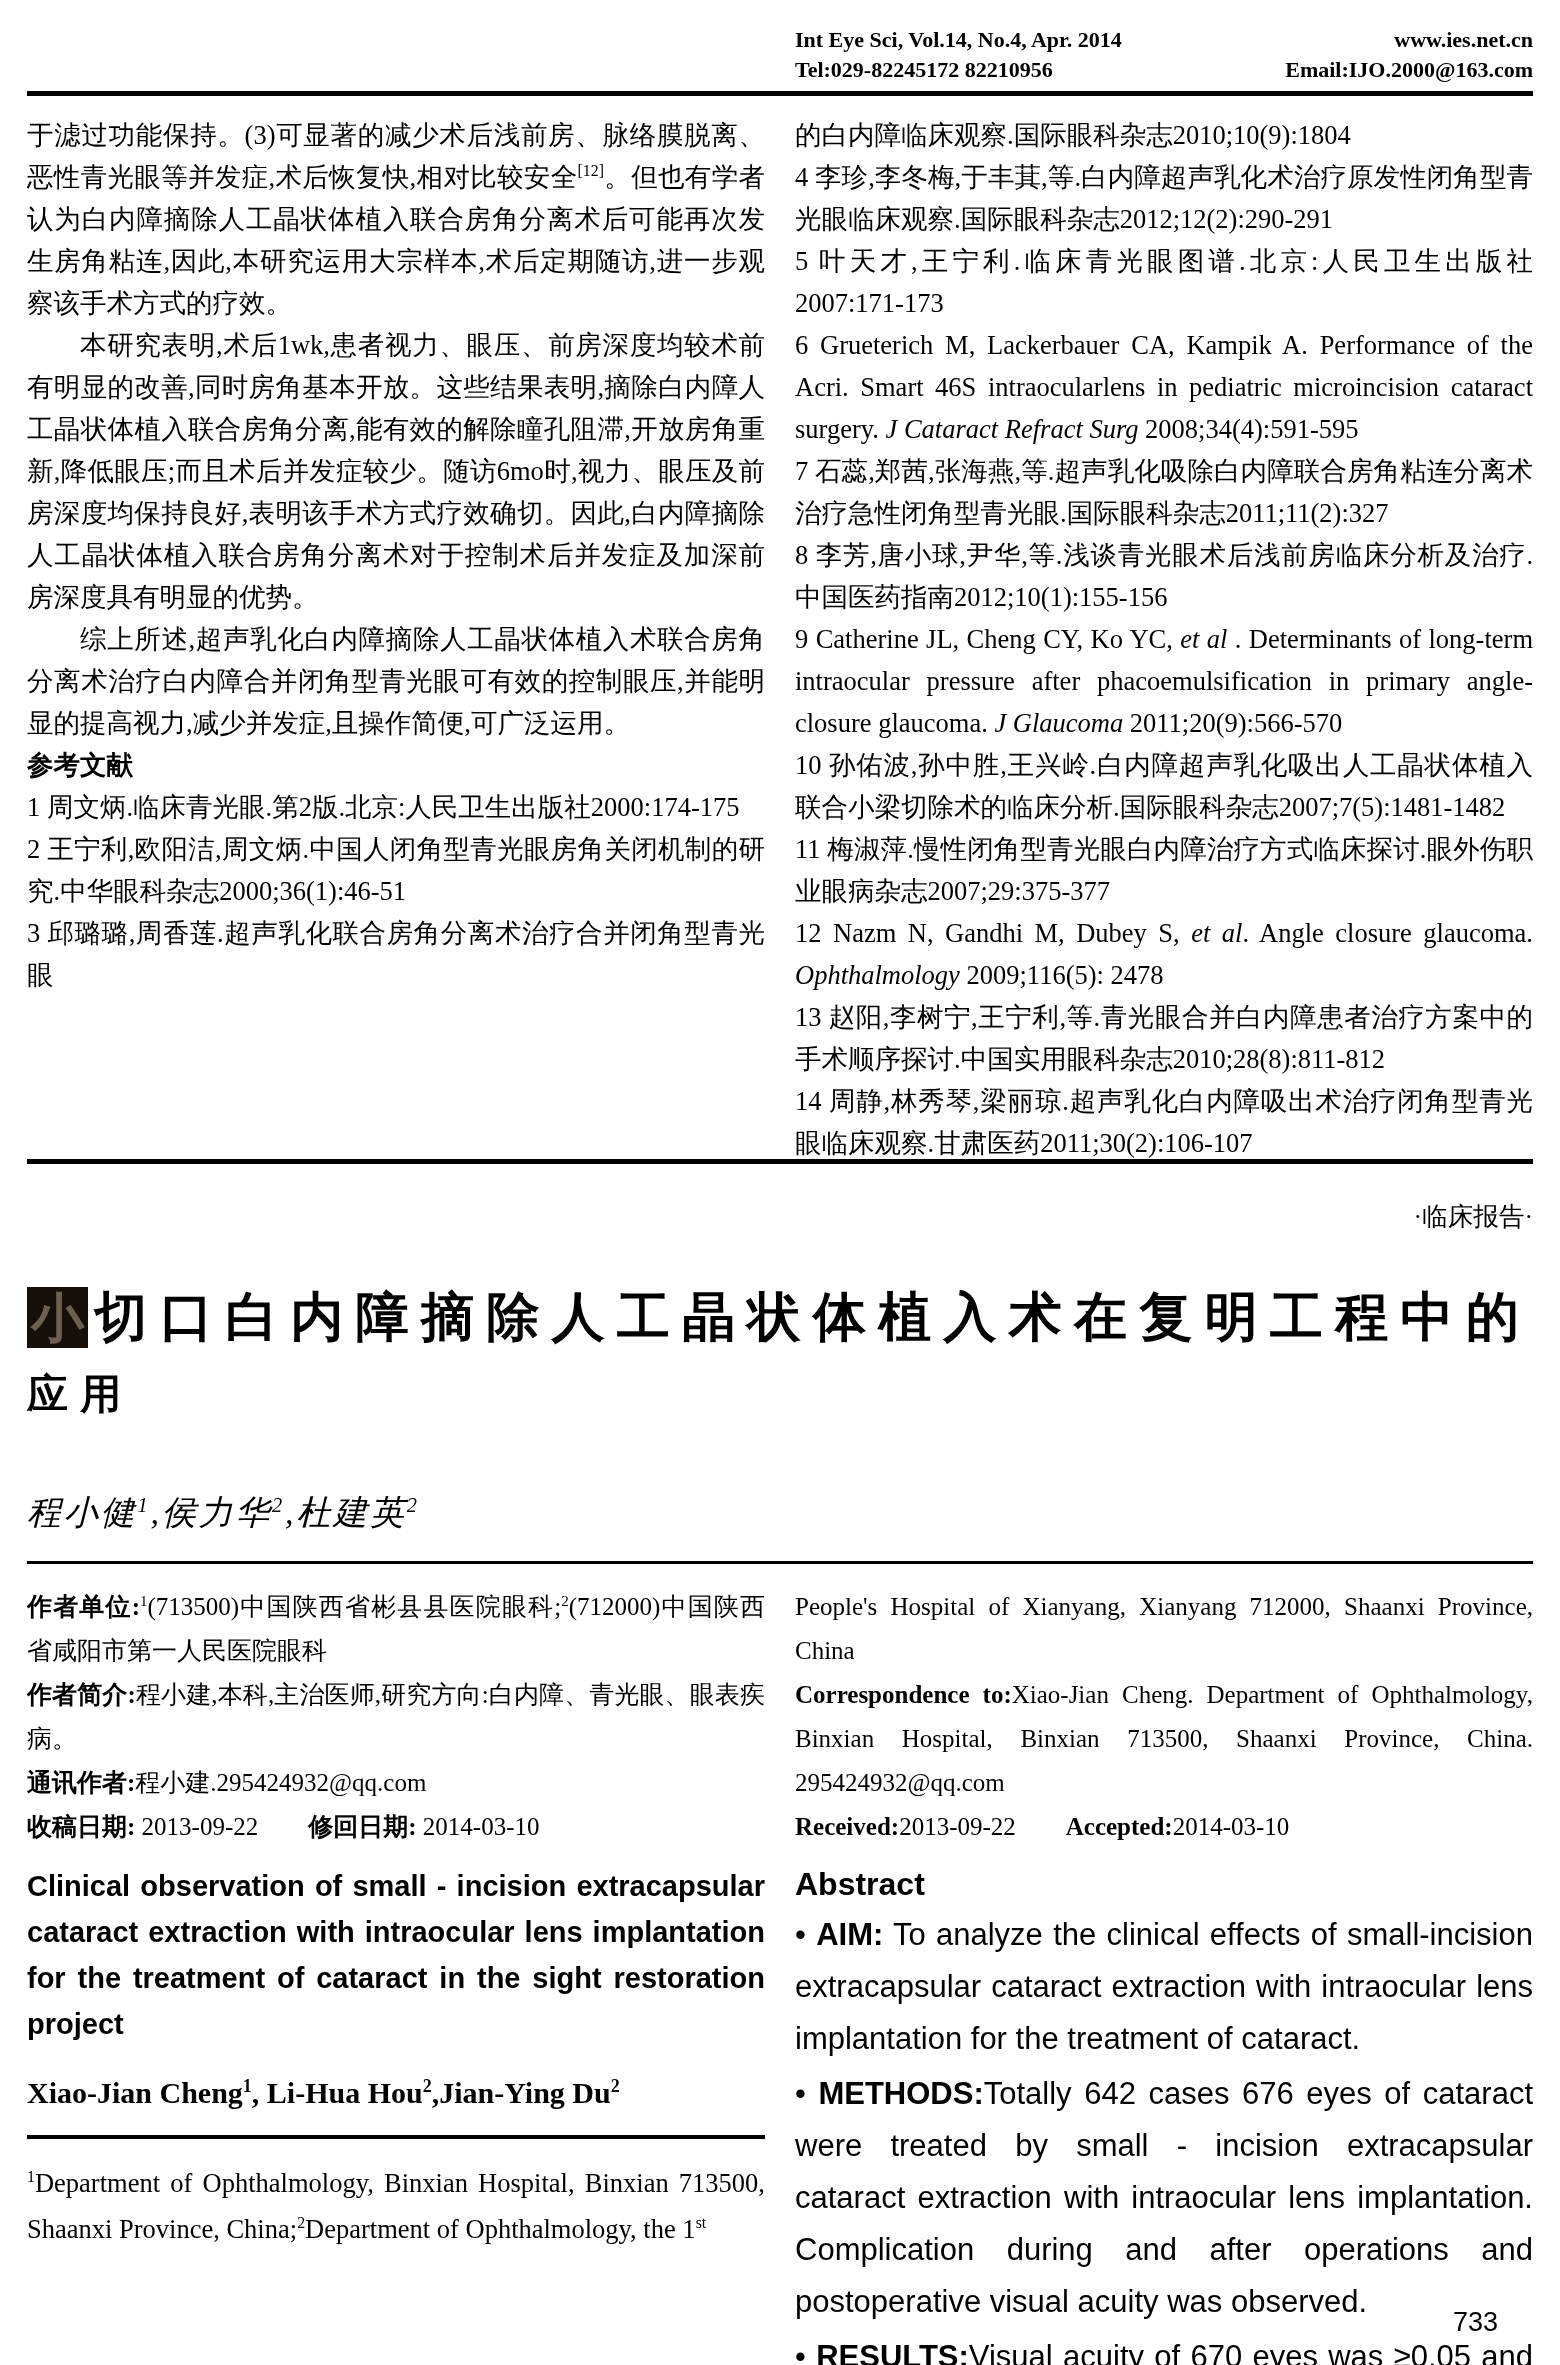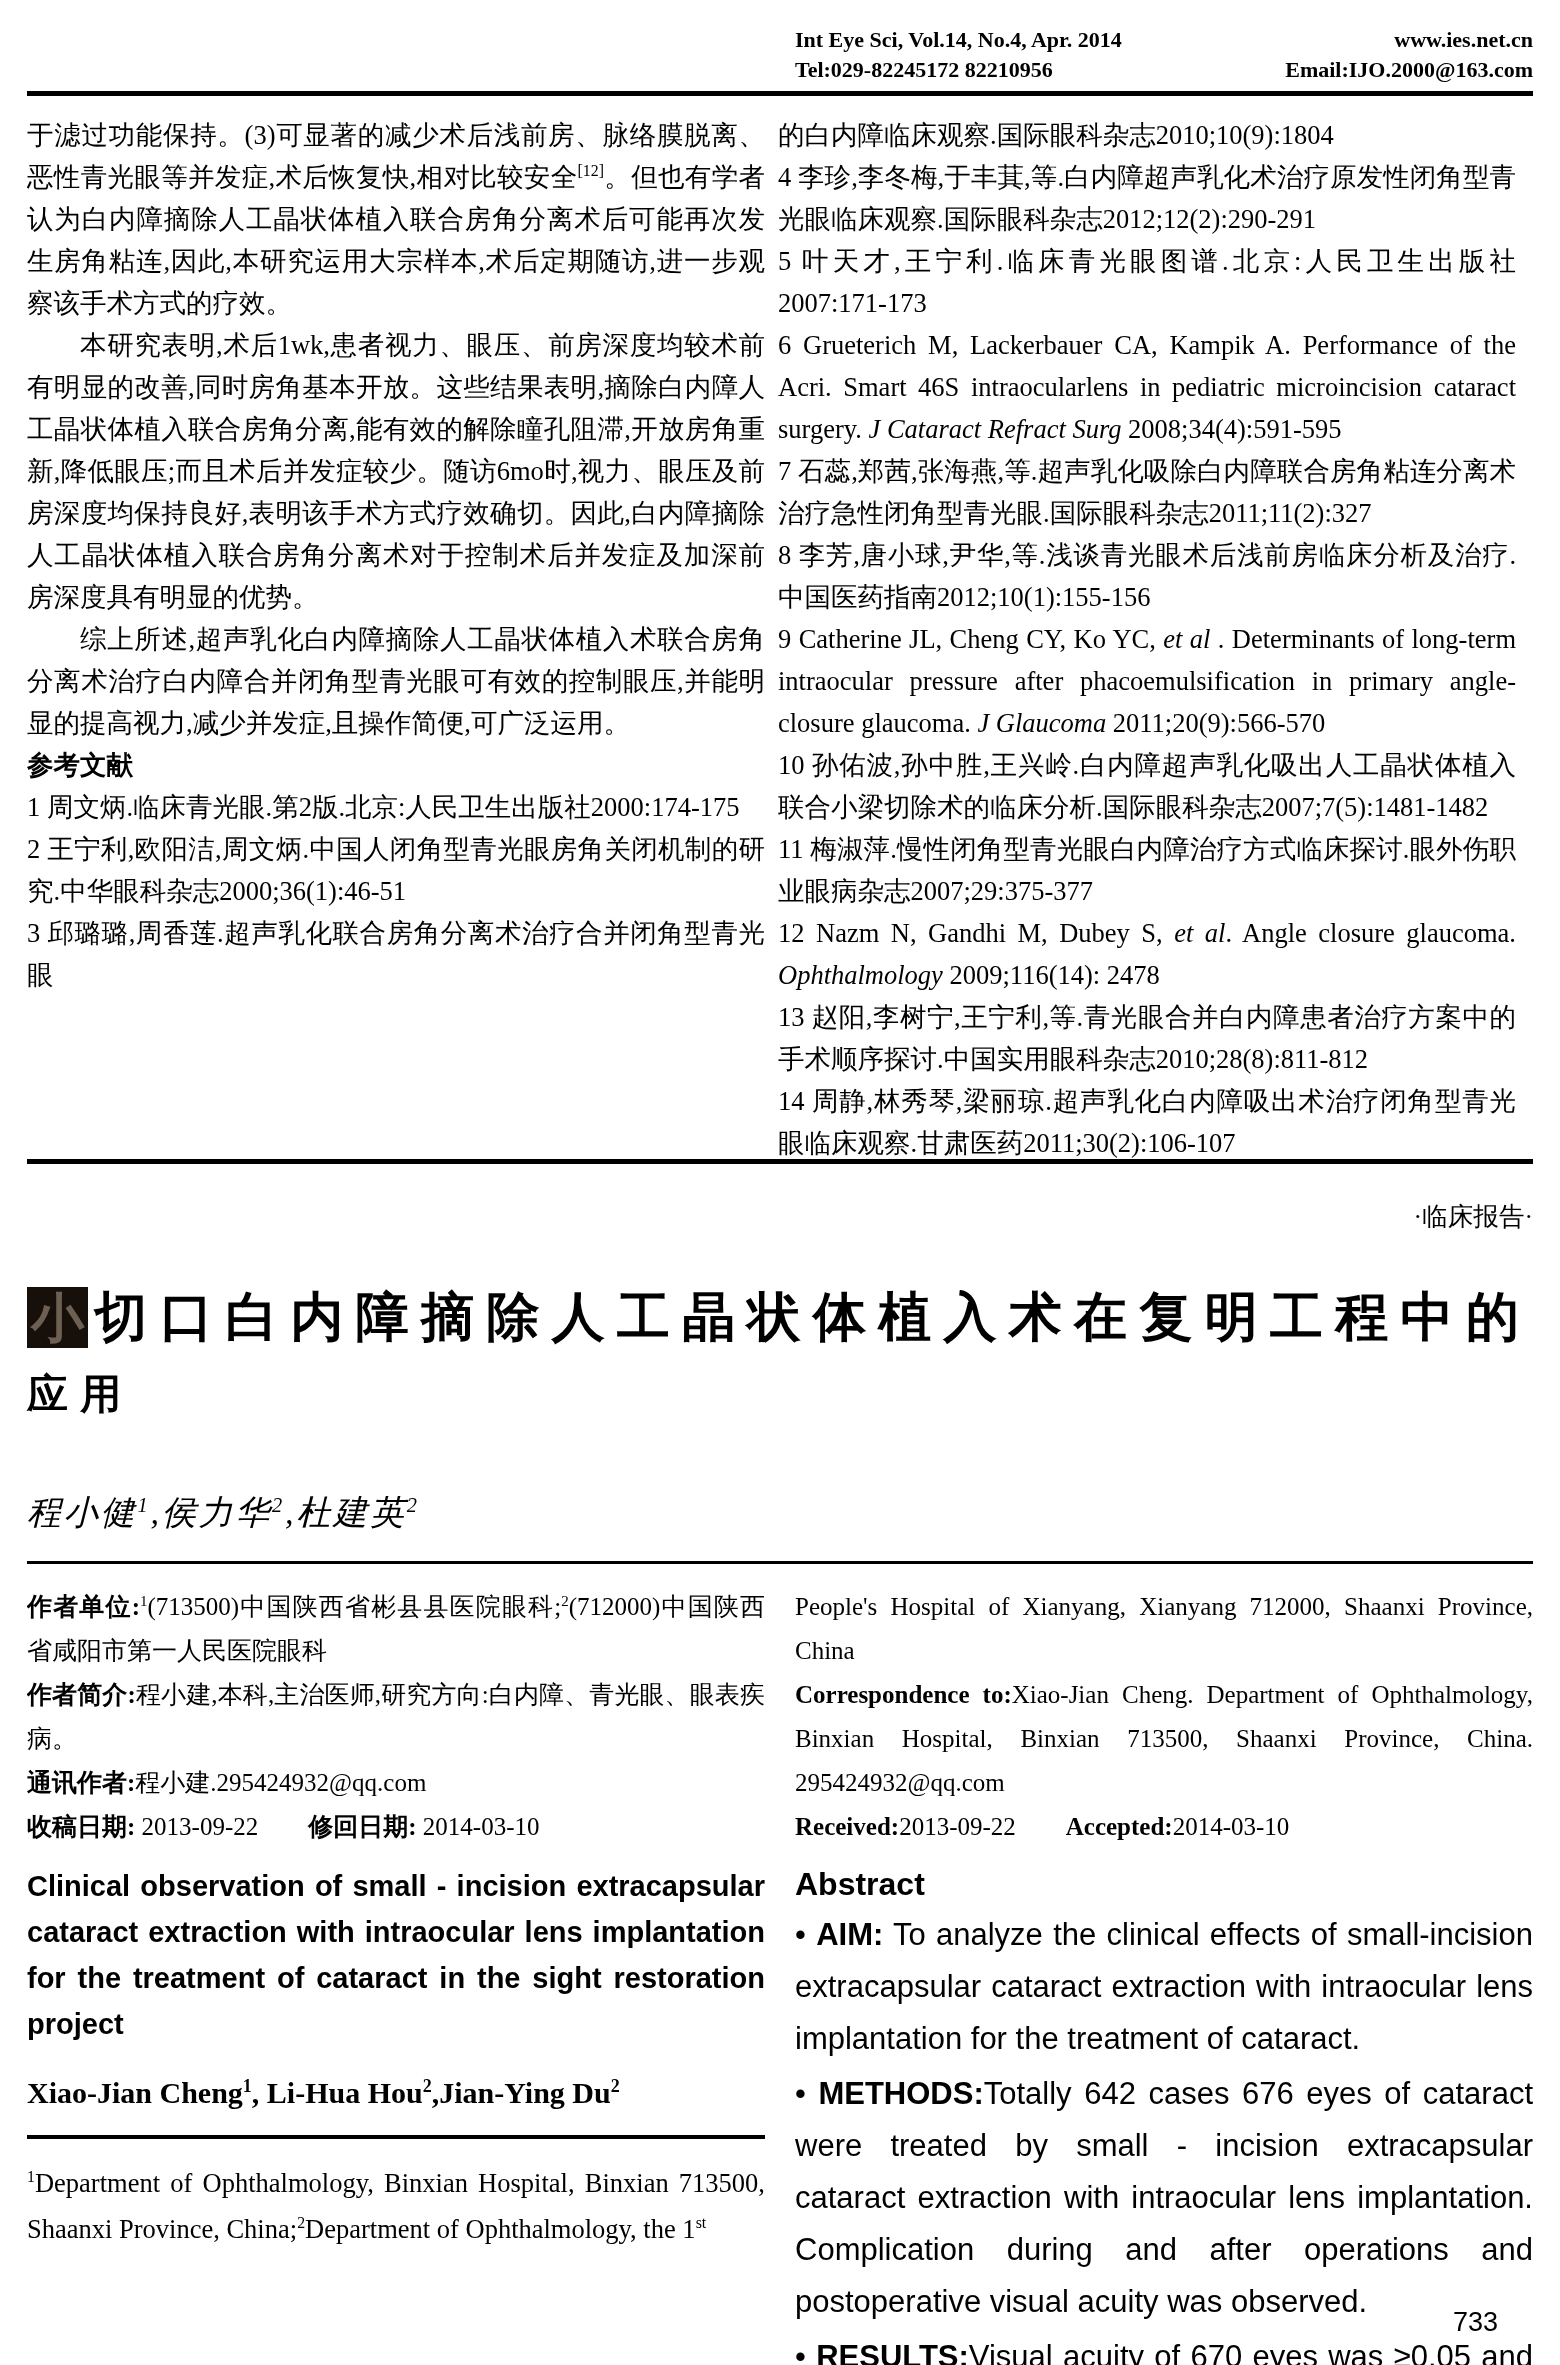--- a/index.html
+++ b/index.html
@@ -16,21 +16,21 @@
   sup { font-size:60%; vertical-align:super; line-height:0; }
   .b { font-weight:bold; }
   .it, i { font-style:italic; }
 
   
   .header { width:738px; margin-left:auto; font-weight:bold; font-size:22px; line-height:30px; }
   .header-line { display:flex; justify-content:space-between; }
   .header-rule { height:4.7px; background:#000; margin-top:6.6px; }
 
   
-  .top-cols { display:flex; gap:13px; margin-top:18px; height:1045px; overflow:hidden; }
+  .top-cols { display:flex; gap:13px; margin-top:18px; height:1045px; overflow:hidden;justify-content:space-between; }
   .col { width:738px; font-size:26.5px; line-height:42px; text-align:justify; text-justify:inter-ideograph; }
   .col p { text-align:justify; }
   .indent { text-indent:2em; }
   .refs-heading { font-family:"Liberation Sans", sans-serif; font-weight:bold; font-size:26.5px; }
   .ref { text-align:justify; }
 
   
   .section-divider { height:4.7px; background:#000; }
   .report-label { text-align:right; font-size:25.6px; margin-top:36px; line-height:33px; }
 
@@ -102,21 +102,21 @@
       <div>
           <div class="ref"><span>的白内障临床观察.国际眼科杂志2010;10(9):1804</span></div>
           <div class="ref"><span>4 李珍,李冬梅,于丰萁,等.白内障超声乳化术治疗原发性闭角型青光眼临床观察.国际眼科杂志2012;12(2):290-291</span></div>
           <div class="ref"><span>5 叶天才,王宁利.临床青光眼图谱.北京:人民卫生出版社2007:171-173</span></div>
           <div class="ref"><span>6 Grueterich M, Lackerbauer CA, Kampik A. Performance of the Acri. Smart 46S intraocularlens in pediatric microincision cataract surgery. </span><span class="it">J Cataract Refract Surg</span><span> 2008;34(4):591-595</span></div>
           <div class="ref"><span>7 石蕊,郑茜,张海燕,等.超声乳化吸除白内障联合房角粘连分离术治疗急性闭角型青光眼.国际眼科杂志2011;11(2):327</span></div>
           <div class="ref"><span>8 李芳,唐小球,尹华,等.浅谈青光眼术后浅前房临床分析及治疗.中国医药指南2012;10(1):155-156</span></div>
           <div class="ref"><span>9 Catherine JL, Cheng CY, Ko YC, </span><span class="it">et al</span><span> . Determinants of long-term intraocular pressure after phacoemulsification in primary angle-closure glaucoma. </span><span class="it">J Glaucoma</span><span> 2011;20(9):566-570</span></div>
           <div class="ref"><span>10 孙佑波,孙中胜,王兴岭.白内障超声乳化吸出人工晶状体植入联合小梁切除术的临床分析.国际眼科杂志2007;7(5):1481-1482</span></div>
           <div class="ref"><span>11 梅淑萍.慢性闭角型青光眼白内障治疗方式临床探讨.眼外伤职业眼病杂志2007;29:375-377</span></div>
-          <div class="ref"><span>12 Nazm N, Gandhi M, Dubey S, </span><span class="it">et al</span><span>. Angle closure glaucoma. </span><span class="it">Ophthalmology</span><span> 2009;116(14): 2478</span></div>
+          <div class="ref"><span>12 Nazm N, Gandhi M, Dubey S, </span><span class="it">et al</span><span>. Angle closure glaucoma. </span><span class="it">Ophthalmology</span><span> 2009;116(5): 2478</span></div>
           <div class="ref"><span>13 赵阳,李树宁,王宁利,等.青光眼合并白内障患者治疗方案中的手术顺序探讨.中国实用眼科杂志2010;28(8):811-812</span></div>
           <div class="ref"><span>14 周静,林秀琴,梁丽琼.超声乳化白内障吸出术治疗闭角型青光眼临床观察.甘肃医药2011;30(2):106-107</span></div>
         </div>
     </div>
   </div>
 
   <div class="section-divider"></div>
 
   <div class="report-label">·临床报告·</div>
 

